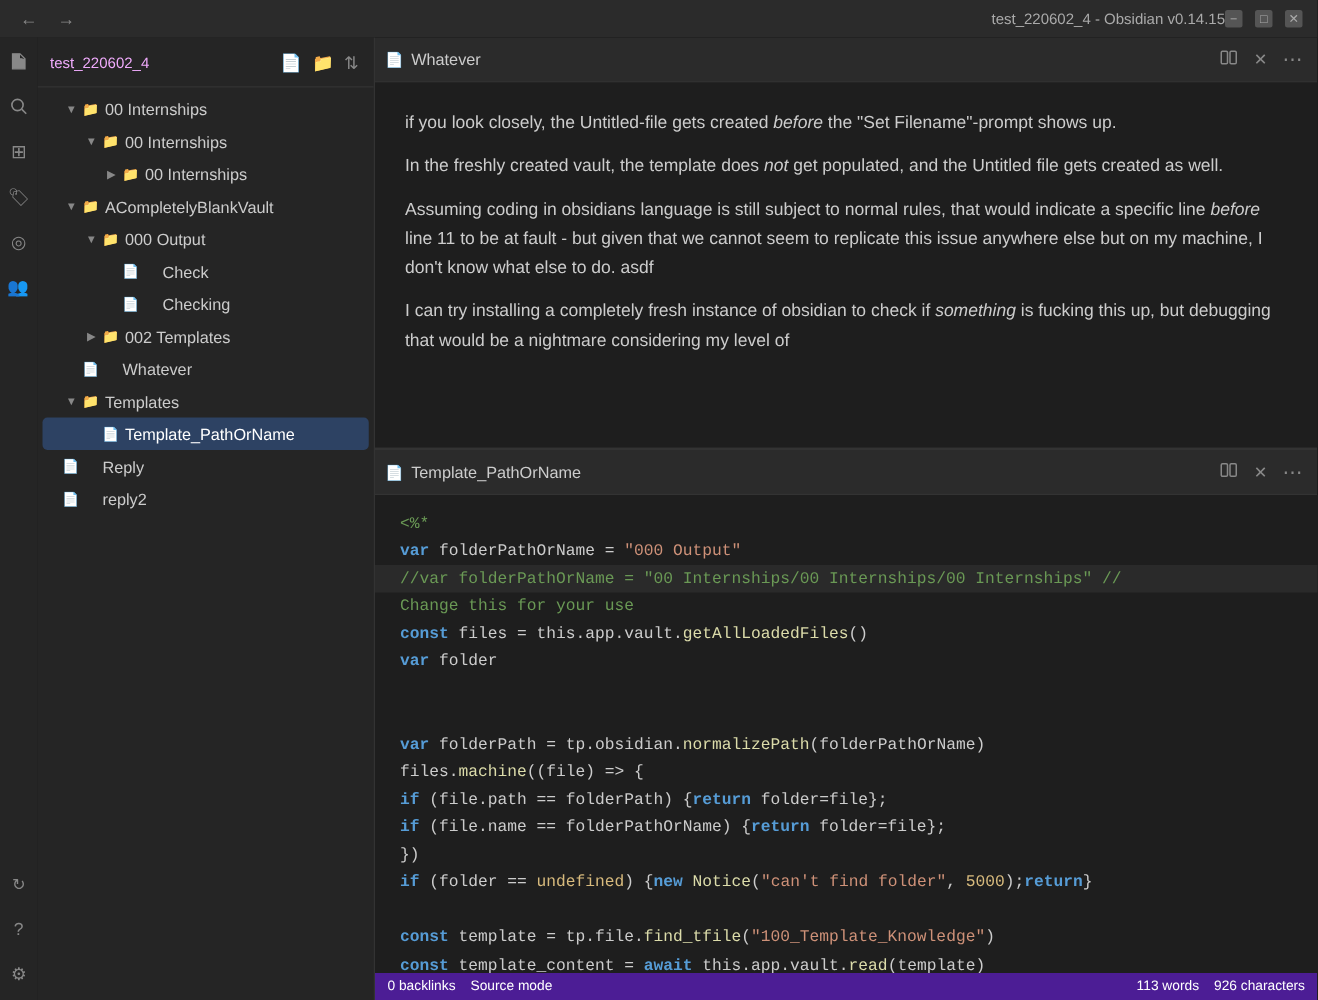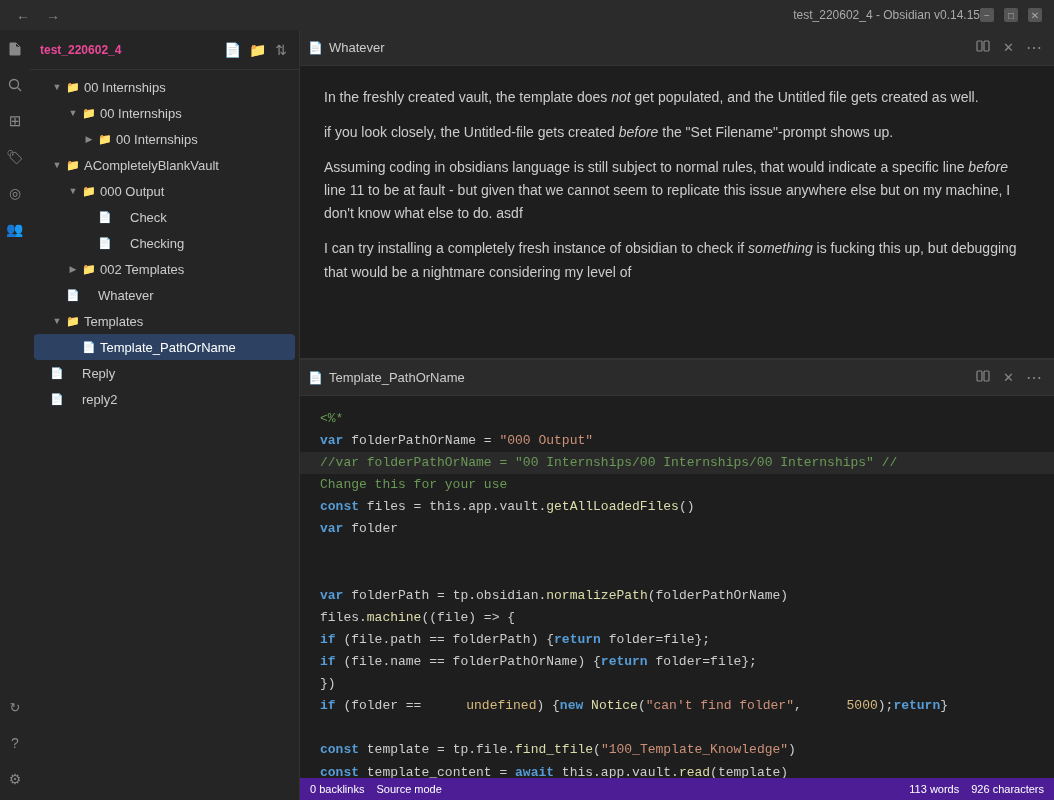--- a/index.html
+++ b/index.html
@@ -80,21 +80,21 @@
       border-right: 1px solid #333;
     }
     .file-sidebar-header {
       height: 40px;
       display: flex;
       align-items: center;
       justify-content: space-between;
       padding: 0 10px;
       border-bottom: 1px solid #333;
     }
-    .sidebar-title { font-size: 12px; font-weight: 700; color: #ec4899; }
+    .sidebar-title { font-size: 12px; font-weight: 400; color: #f0abfc; }
     .sidebar-actions { display: flex; gap: 4px; }
     .sidebar-action-btn {
       background: none;
       border: none;
       color: #888;
       cursor: pointer;
       padding: 2px;
       font-size: 14px;
       display: flex; align-items: center;
     }
@@ -220,21 +220,21 @@
       padding: 0 20px;
       min-height: 22px;
     }
     .code-text { white-space: pre; }
     .c-default { color: #ccc; }
     .c-var-kw { color: #569cd6; font-weight: bold; }
     .c-string { color: #ce9178; }
     .c-comment { color: #6a9955; }
     .c-func { color: #dcdcaa; }
     .c-punct { color: #ccc; }
-    .c-orange { color: #d7ba7d; margin-left: 37px; }
+    .c-orange { color: #d7ba7d; }
 
     .cursor-line { background: #2a2a2a; }
     @keyframes blink { 0%, 100% { opacity: 1; } 50% { opacity: 0; } }
 
     .status-bar {
       height: 22px;
       background: #4c1d95;
       display: flex;
       align-items: center;
       padding: 0 10px;
@@ -392,22 +392,22 @@
             <svg width="16" height="16" viewBox="0 0 16 16" fill="none">
                 <rect x="2" y="3" width="5" height="10" rx="1" stroke="#888" stroke-width="1.2"></rect>
                 <rect x="9" y="3" width="5" height="10" rx="1" stroke="#888" stroke-width="1.2"></rect>
               </svg>
           </button>
           <button class="pane-header-btn">✕</button>
           <button class="pane-header-btn pane-header-dots">⋯</button>
         </div>
       </div>
       <div class="editor-content text-content">
+        <p>if you look closely, the Untitled-file gets created <em>before</em> the "Set Filename"-prompt shows up.</p>
         <p>In the freshly created vault, the template does <em>not</em> get populated, and the Untitled file gets created as well.</p>
-        <p>if you look closely, the Untitled-file gets created <em>before</em> the "Set Filename"-prompt shows up.</p>
         <p>Assuming coding in obsidians language is still subject to normal rules, that would indicate a specific line <em>before</em> line 11 to be at fault - but given that we cannot seem to replicate this issue anywhere else but on my machine, I don't know what else to do. asdf</p>
         <p>I can try installing a completely fresh instance of obsidian to check if <em>something</em> is fucking this up, but debugging that would be a nightmare considering my level of</p>
       </div>
     </div>
 
     <div class="pane pane-bottom">
       <div class="pane-header">
         <span class="pane-header-icon">📄</span>
         <span class="pane-header-title">Template_PathOrName</span>
         <div class="pane-header-actions">

